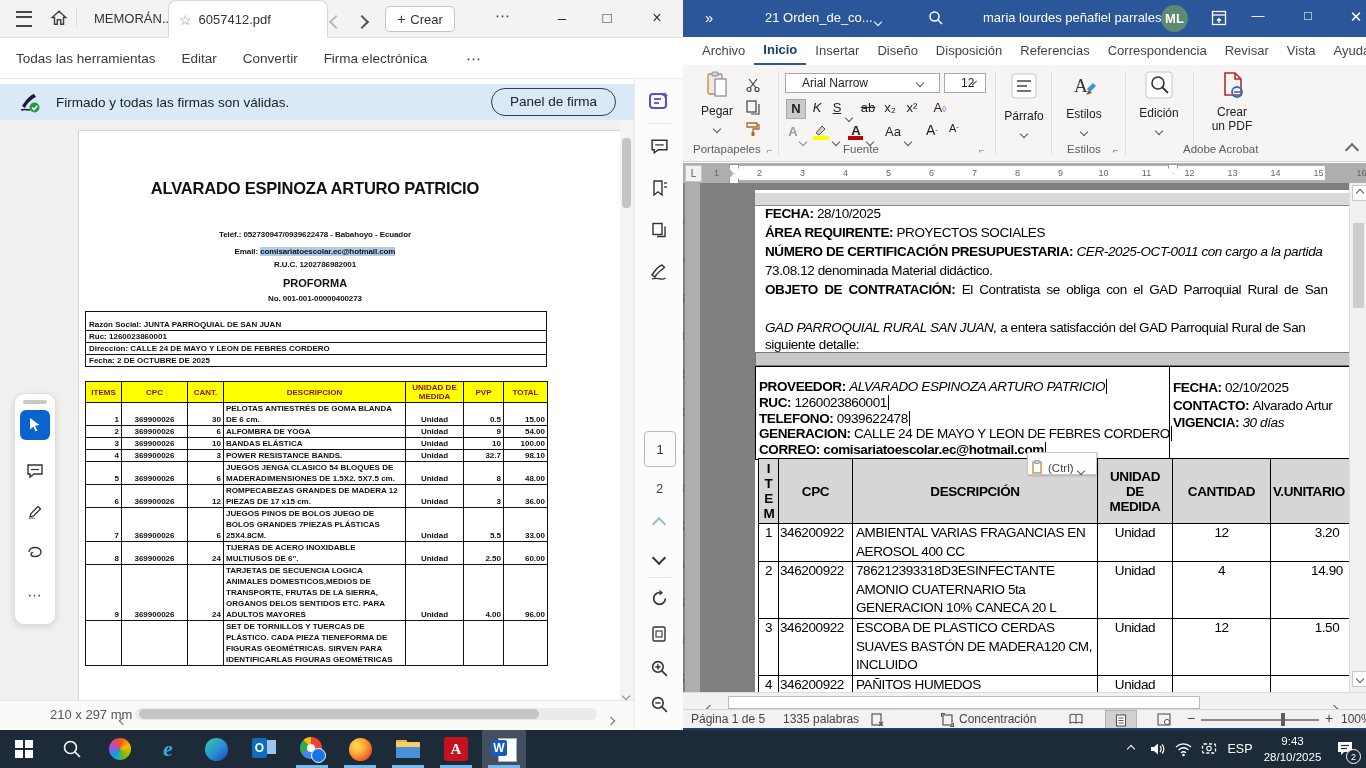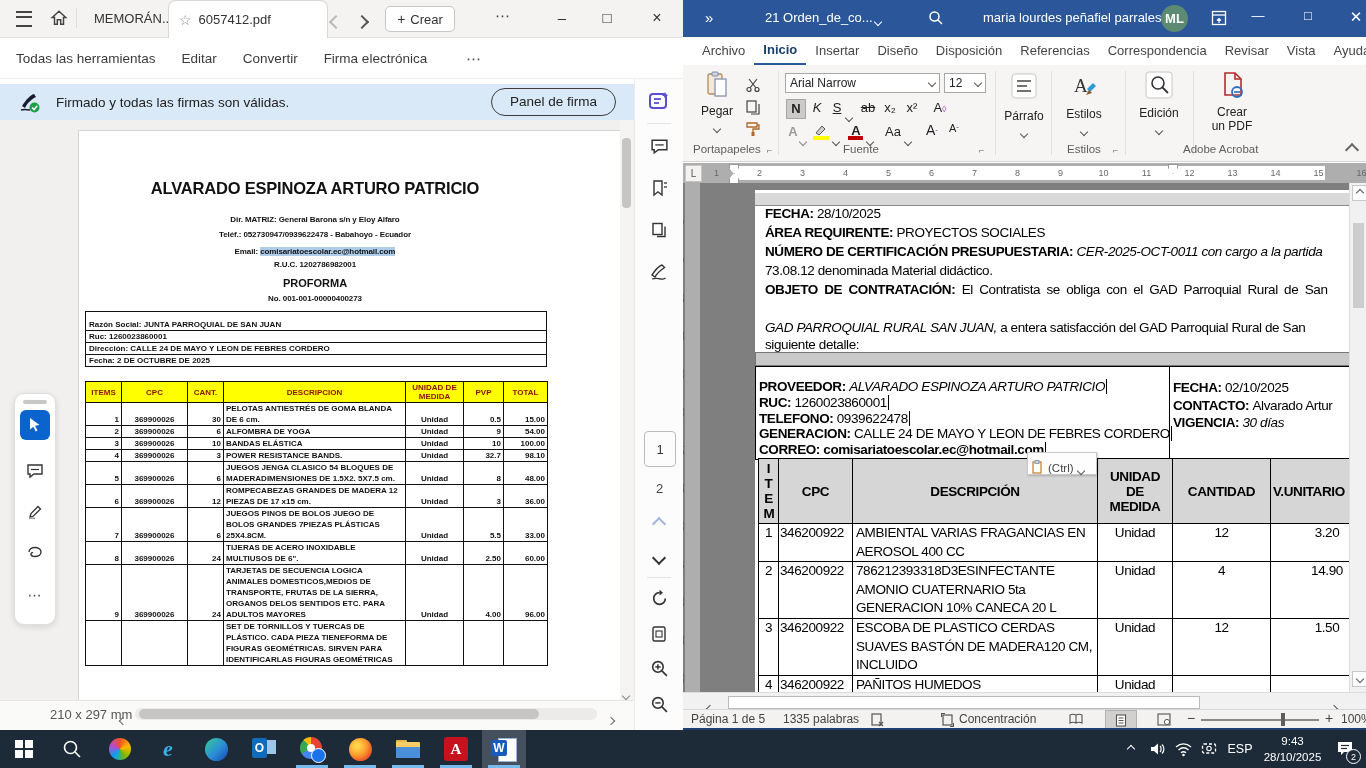--- a/index.html
+++ b/index.html
@@ -60,21 +60,21 @@
   
   #word{position:absolute;left:683px;top:0;width:683px;height:730px;background:#fff;overflow:hidden;}
   .w-titlebar{position:absolute;left:0;top:0;width:683px;height:37px;background:#2b579a;color:#fff;}
   .w-titlebar span{font-size:13px;}
   .w-tabs{position:absolute;left:0;top:37px;width:683px;height:28px;background:#fff;display:flex;align-items:center;gap:0;padding-left:10px;box-sizing:border-box;}
   .w-tabs span{font-size:13px;color:#454545;padding:0 9px;height:26px;line-height:26px;}
   .w-tabs span.active{color:#17406f;border-bottom:3px solid #2b579a;font-weight:bold;}
   .w-ribbon{position:absolute;left:0;top:65px;width:683px;height:96px;background:#f6f5f3;border-bottom:1px solid #d8d6d4;}
   .grp-label{position:absolute;top:78px;font-size:11.5px;color:#605e5c;}
   .vdiv{position:absolute;top:6px;width:1px;height:84px;background:#e1dfdd;}
-  .combo{position:absolute;background:#fff;border:1px solid #aaa8a6;font-size:12px;color:#222;display:flex;align-items:center;padding:0 4px;box-sizing:border-box;height:20px;}
+  .combo{position:absolute;background:#fff;border:1px solid #aaa8a6;font-size:12px;color:#222;display:flex;align-items:center;padding:0 16px;box-sizing:border-box;height:20px;}
   .fbtn{position:absolute;font-size:13px;color:#222;width:18px;height:18px;text-align:center;line-height:18px;}
   .w-ruler{position:absolute;left:0;top:163px;width:683px;height:20px;background:#aeaeae;}
   .w-ruler .inner{position:absolute;left:50px;top:3px;width:592px;height:14px;background:#fff;}
   .rh{position:absolute;left:12px;top:0;width:700px;height:20px;display:flex;}
   .rh span{width:43px;text-align:center;font-size:9px;color:#666;line-height:20px;flex:0 0 43px;}
   .w-canvas{position:absolute;left:0;top:183px;width:683px;height:509px;background:#7f7f7f;overflow:hidden;}
   .w-vruler{position:absolute;left:2px;top:0;width:15px;height:509px;background:#aeaeae;}
   .rv{position:absolute;left:0;top:20px;width:15px;}
   .rv span{display:block;height:38px;font-size:9px;color:#555;transform:rotate(-90deg);text-align:center;line-height:15px;}
   .w-page{position:absolute;left:72px;top:7px;width:596px;height:502px;background:#fff;overflow:hidden;color:#000;}
@@ -168,21 +168,20 @@
         <circle cx="16.5" cy="17.5" r="5" fill="#1e9e44"></circle>
         <path d="M14 17.5 L16 19.5 L19.3 15.8" stroke="#fff" stroke-width="1.6" fill="none"></path>
       </svg>
       <span class="msg">Firmado y todas las firmas son válidas.</span>
       <div class="panel-firma">Panel de firma</div>
     </div>
 
     <div class="ac-canvas">
       <div class="pdf-page">
         <div class="pdf-center" style="top:48px"><span class="pdf-co">ALVARADO ESPINOZA ARTURO PATRICIO</span></div>
-        <div class="pdf-center pdf-sm" style="top:84px">Dir. MATRIZ: General Barona s/n y Eloy Alfaro</div>
         <div class="pdf-center pdf-sm" style="top:99px">Teléf.: 052730947/0939622478 -  Babahoyo - Ecuador</div>
         <div class="pdf-center pdf-sm" style="top:116px"><span>Email: </span><span class="pdf-hl">comisariatoescolar.ec@hotmail.com</span></div>
         <div class="pdf-center pdf-sm" style="top:129px">R.U.C. 1202786982001</div>
         <div class="pdf-center" style="top:146px;font-size:11px;font-weight:bold">PROFORMA</div>
         <div class="pdf-center pdf-sm" style="top:163px">No. 001-001-00000400273</div>
 
         <div class="pdf-infobox">
 
         <div>Razón Social: JUNTA PARROQUIAL DE SAN JUAN</div>
             <div>Ruc: 1260023860001</div>

